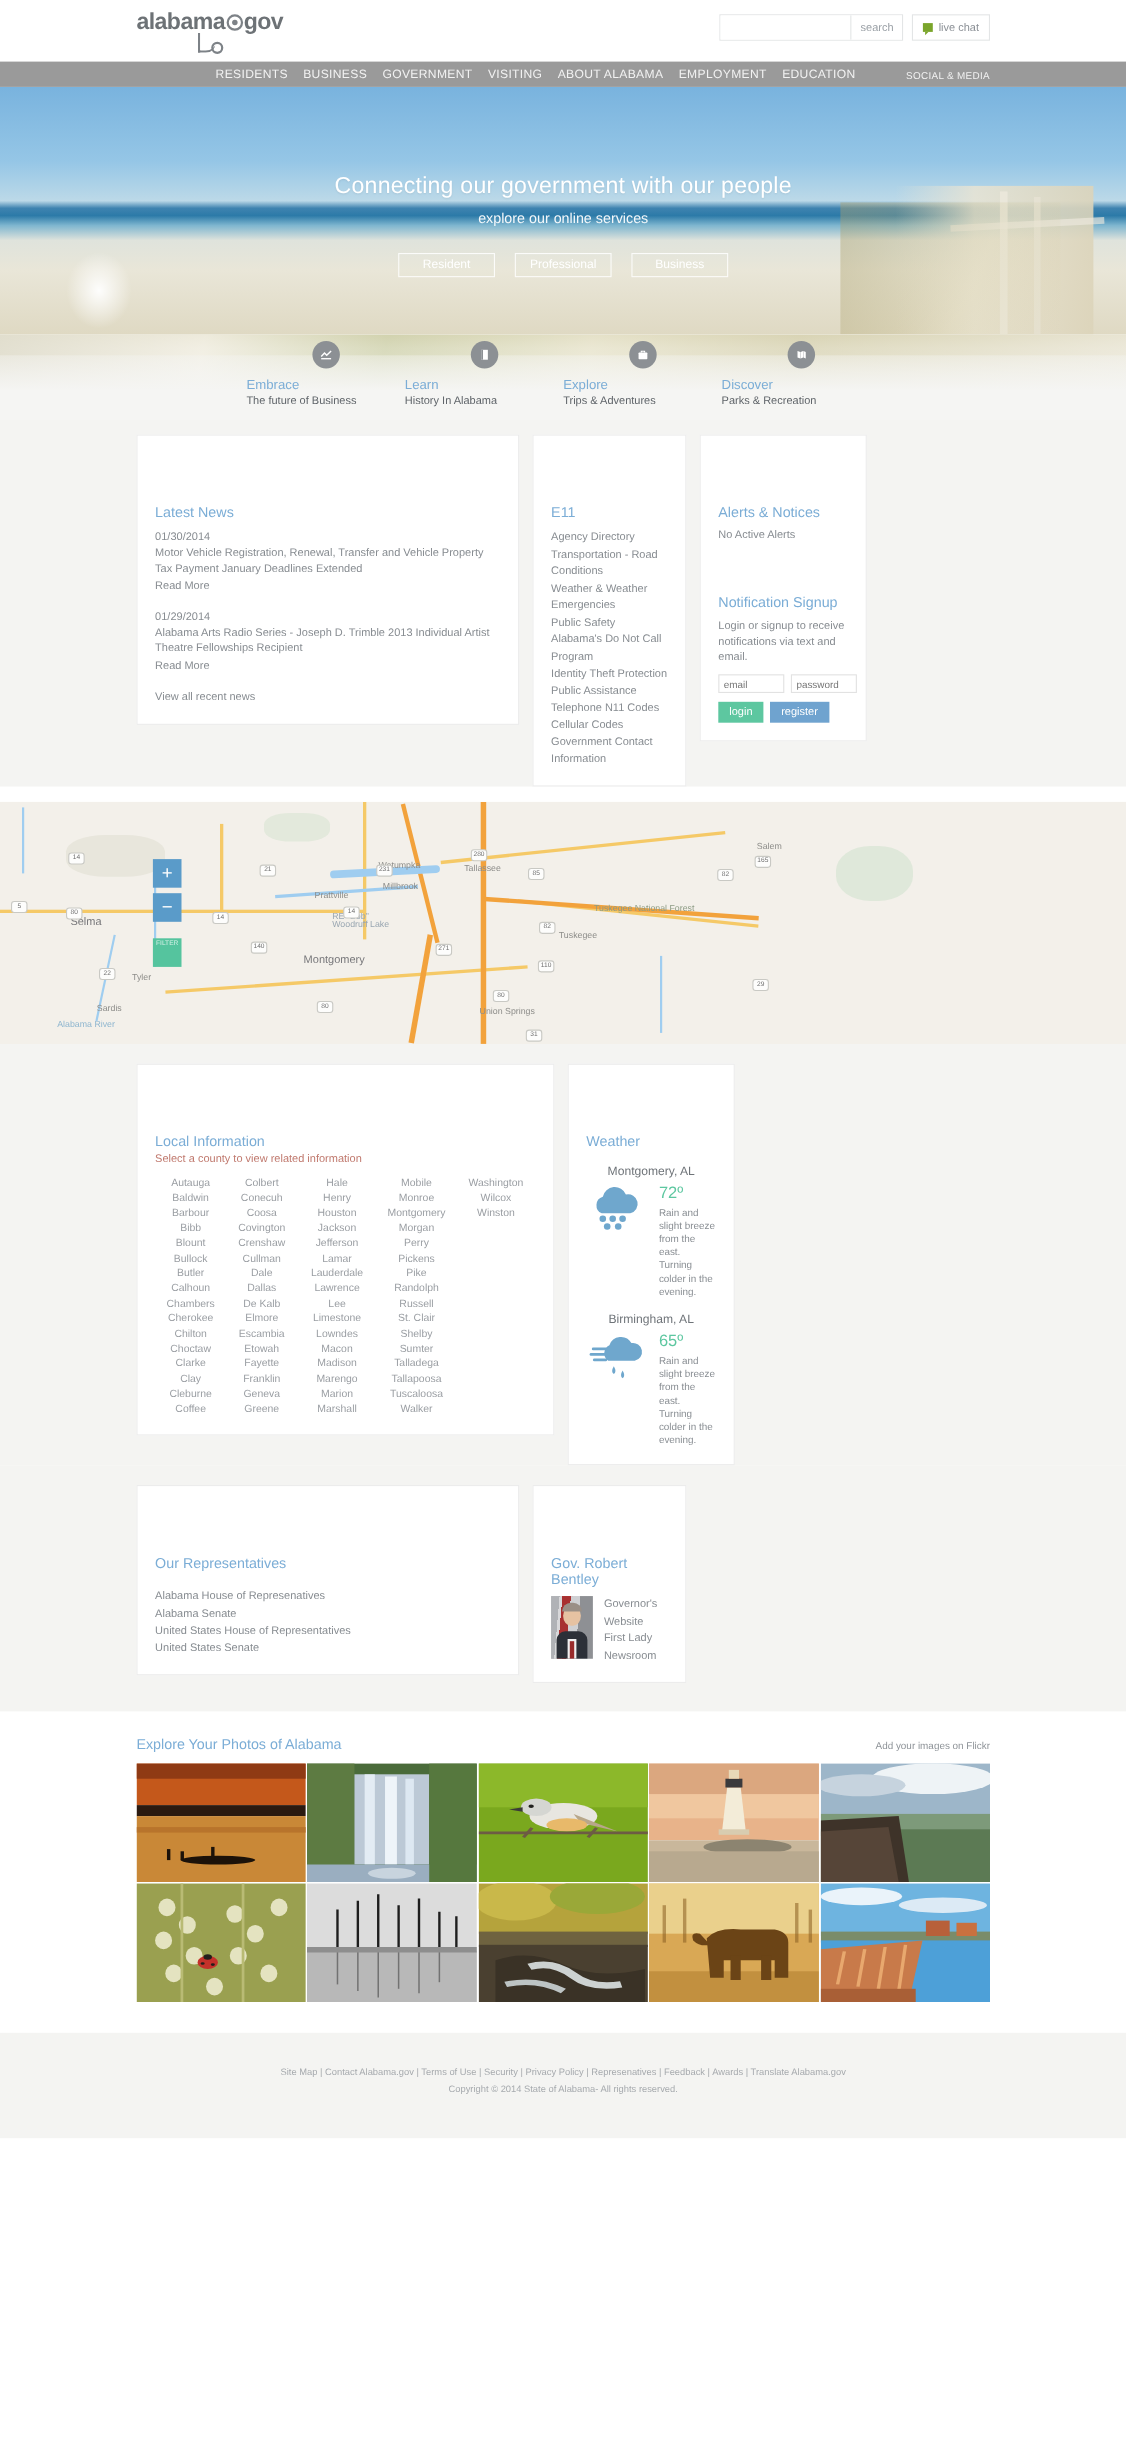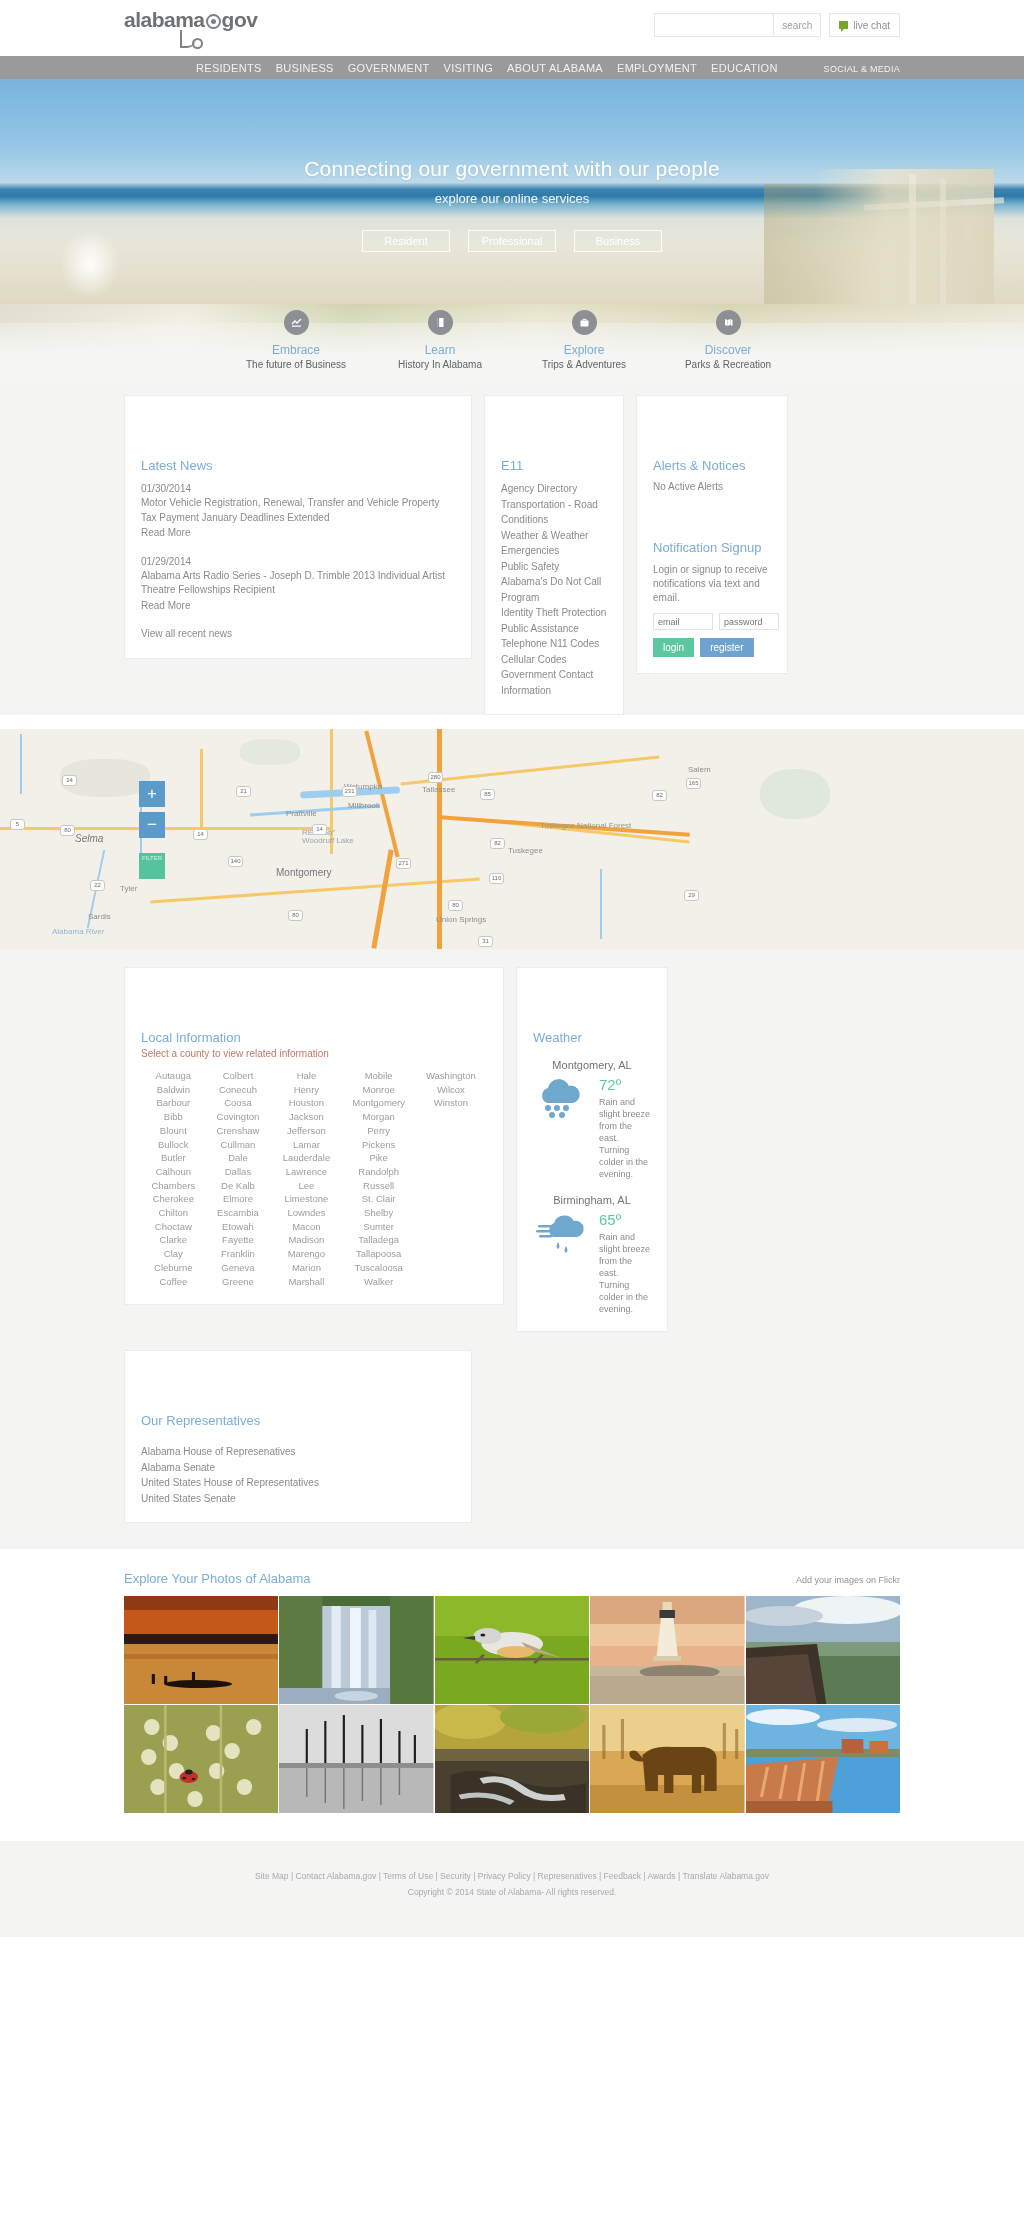--- a/index.html
+++ b/index.html
@@ -79,21 +79,21 @@
 
   
   .features { height: 77px; position: relative; overflow: hidden;
     background: linear-gradient(to bottom, rgba(225,221,200,1) 0%, rgba(238,236,226,1) 16%, rgba(246,246,243,1) 45%, rgba(243,243,240,1) 100%); }
   .features-blur { position:absolute; inset:0;
     background: linear-gradient(100deg, rgba(225,222,206,0.9) 0%, rgba(243,240,228,0.7) 18%,
        rgba(190,196,142,0.45) 34%, rgba(232,228,200,0.55) 52%, rgba(208,202,160,0.5) 70%, rgba(236,232,216,0.7) 100%); }
   .features-fade { position:absolute; left:0; right:0; bottom:0; height: 58px;
     background: linear-gradient(to bottom, rgba(244,244,241,0.4), rgba(245,245,243,1) 55%); }
   .features-row { position: relative; display: flex; justify-content: center; gap: 0; padding-top: 6px; }
-  .feature { width: 144px; text-align: center; }
+  .feature { width: 144px; }
   .feat-icon { width: 25px; height: 25px; border-radius: 50%; background: #8c9094; margin: 0 auto 8px;
     display: flex; align-items: center; justify-content: center; }
   .feat-icon svg { display:block; }
   .feat-title { color: #7badd6; font-size: 12px; margin-bottom: 2px; }
   .feat-sub { color: #5f6469; font-size: 10px; }
 
   
   .content { background: #f4f4f2; padding: 14px 0 0; }
   .row { width: 776px; margin: 0 auto; display: flex; gap: 12px; align-items: flex-start; }
   .card { background: #ffffff; border: 1px solid #ececec; padding: 14px 16px 16px; }
@@ -366,21 +366,21 @@
     <div class="road-o" style="left:380px; top:0; width:4px; height:130px; transform:rotate(-14deg);"></div>
     <div class="road-o" style="left:440px; top:95px; width:250px; height:4px; transform:rotate(4deg);"></div>
 
     <div class="river" style="left:20px; top:5px; width:2px; height:60px;"></div>
     <div class="river" style="left:95px; top:120px; width:2px; height:80px; transform:rotate(12deg);"></div>
     <div class="river" style="left:140px; top:60px; width:2px; height:90px;"></div>
     <div class="river" style="left:250px; top:80px; width:130px; height:3px; transform:rotate(-4deg);"></div>
     <div class="river" style="left:300px; top:60px; width:100px; height:7px; border-radius:4px; transform:rotate(-3deg);"></div>
     <div class="river" style="left:600px; top:140px; width:2px; height:70px;"></div>
 
-    <div class="map-label big" style="left:75px; top:104px;font-style:italic;">Selma</div>
+    <div class="map-label big" style="left:64px; top:104px;">Selma</div>
     <div class="map-label" style="left:120px; top:155px;">Tyler</div>
     <div class="map-label" style="left:88px; top:183px;">Sardis</div>
     <div class="map-label" style="left:52px; top:198px; color:#8fb6cf;">Alabama River</div>
     <div class="map-label" style="left:286px; top:80px;">Prattville</div>
     <div class="map-label" style="left:348px; top:72px;">Millbrook</div>
     <div class="map-label" style="left:344px; top:53px;">Wetumpka</div>
     <div class="map-label big" style="left:276px; top:138px;">Montgomery</div>
     <div class="map-label" style="left:422px; top:56px;">Tallassee</div>
     <div class="map-label" style="left:508px; top:117px;">Tuskegee</div>
     <div class="map-label" style="left:540px; top:92px; color:#8d9c85;">Tuskegee National Forest</div>
@@ -552,20 +552,38 @@
 
       <div class="card reps">
         <h3>Our Representatives</h3>
         <div style="height:8px;"></div>
         <a href="#">Alabama House of Represenatives</a>
         <a href="#">Alabama Senate</a>
         <a href="#">United States House of Representatives</a>
         <a href="#">United States Senate</a>
       </div>
 
+      <div class="card gov">
+        <h3>Gov. Robert Bentley</h3>
+        <div class="gov-body">
+          <div class="gov-photo">
+            <div class="flag"></div>
+            <div class="body"></div>
+            <div class="head"></div>
+            <div class="hair"></div>
+            <div class="shirt"></div>
+            <div class="tie"></div>
+          </div>
+          <div>
+            <a href="#">Governor's Website</a>
+            <a href="#">First Lady</a>
+            <a href="#">Newsroom</a>
+          </div>
+        </div>
+      </div>
 
 
     </div>
   </div>
 
   <div class="photos-section">
     <div class="photos-head">
       <h3>Explore Your Photos of Alabama</h3>
       <a href="#" class="flickr">Add your images on Flickr</a>
     </div>

